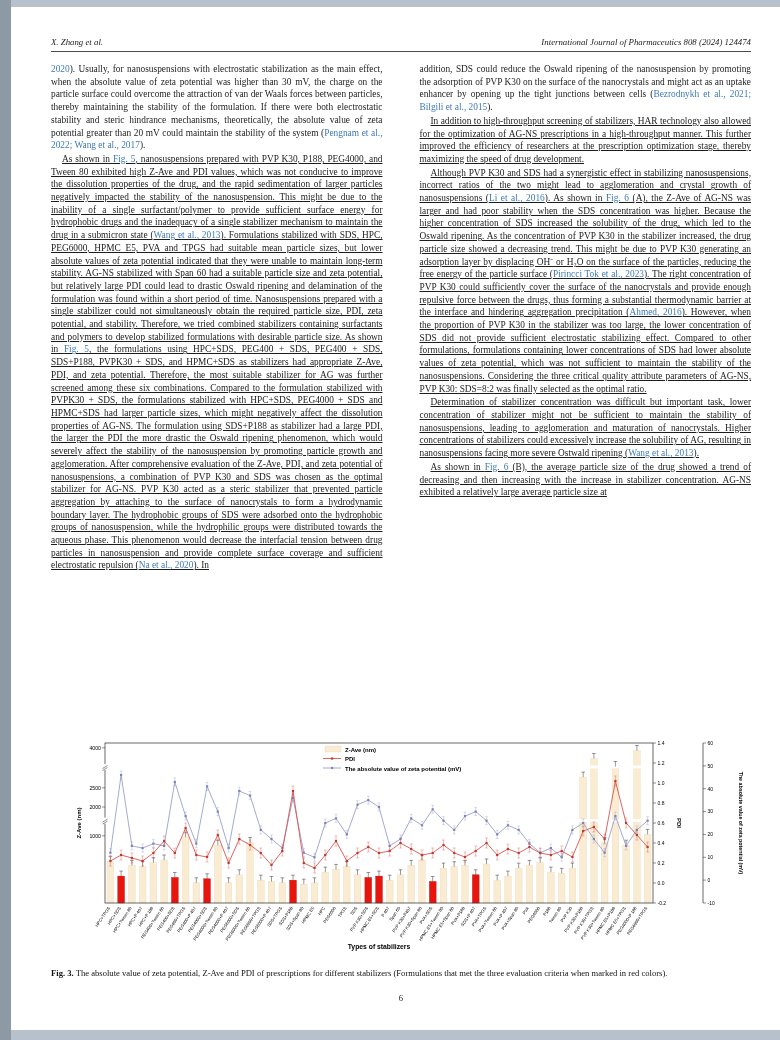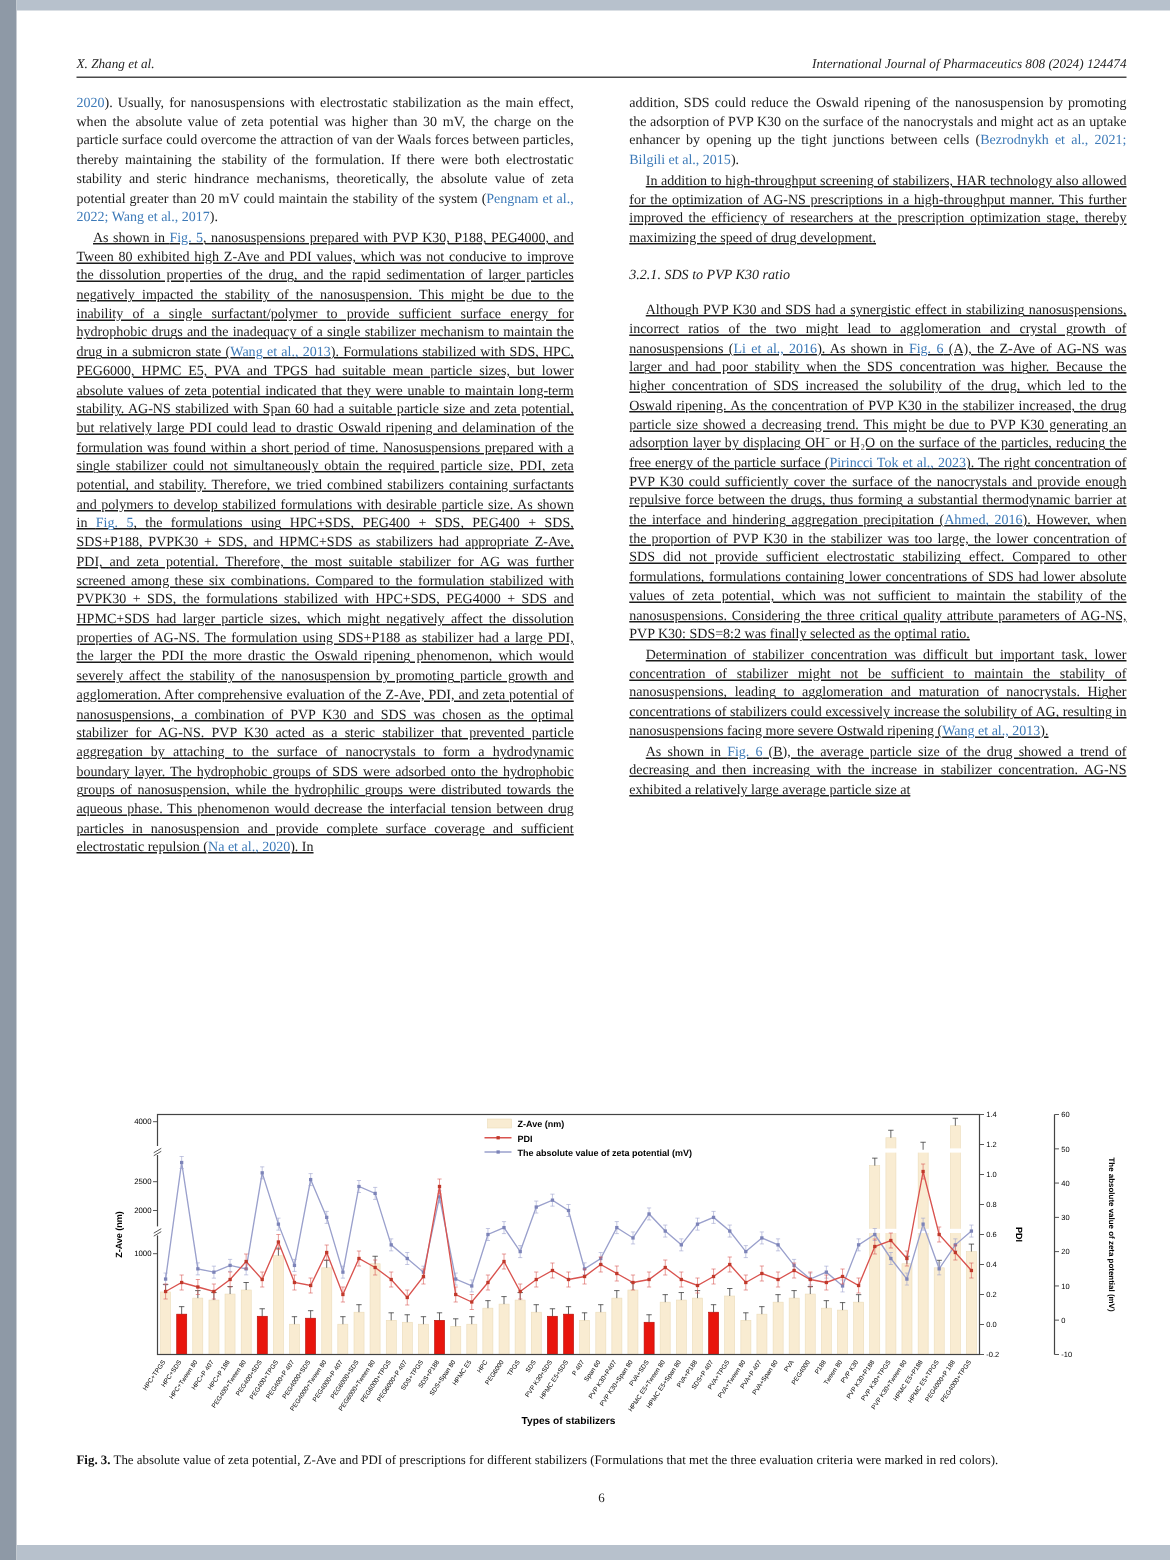--- a/index.html
+++ b/index.html
@@ -35,21 +35,20 @@
     </div>
     <hr class="rule">
     <div class="cols">
       <div class="col">
           <div class="para"><span class="cite">2020</span><span>). Usually, for nanosuspensions with electrostatic stabilization as the main effect, when the absolute value of zeta potential was higher than 30 mV, the charge on the particle surface could overcome the attraction of van der Waals forces between particles, thereby maintaining the stability of the formulation. If there were both electrostatic stability and steric hindrance mechanisms, theoretically, the absolute value of zeta potential greater than 20 mV could maintain the stability of the system (</span><span class="cite">Pengnam et al., 2022; Wang et al., 2017</span><span>).</span></div>
           <div class="para ind"><span>As shown in </span><span class="cite">Fig. 5</span><span>, nanosuspensions prepared with PVP K30, P188, PEG4000, and Tween 80 exhibited high Z-Ave and PDI values, which was not conducive to improve the dissolution properties of the drug, and the rapid sedimentation of larger particles negatively impacted the stability of the nanosuspension. This might be due to the inability of a single surfactant/polymer to provide sufficient surface energy for hydrophobic drugs and the inadequacy of a single stabilizer mechanism to maintain the drug in a submicron state (</span><span class="cite">Wang et al., 2013</span><span>). Formulations stabilized with SDS, HPC, PEG6000, HPMC E5, PVA and TPGS had suitable mean particle sizes, but lower absolute values of zeta potential indicated that they were unable to maintain long-term stability. AG-NS stabilized with Span 60 had a suitable particle size and zeta potential, but relatively large PDI could lead to drastic Oswald ripening and delamination of the formulation was found within a short period of time. Nanosuspensions prepared with a single stabilizer could not simultaneously obtain the required particle size, PDI, zeta potential, and stability. Therefore, we tried combined stabilizers containing surfactants and polymers to develop stabilized formulations with desirable particle size. As shown in </span><span class="cite">Fig. 5</span><span>, the formulations using HPC+SDS, PEG400 + SDS, PEG400 + SDS, SDS+P188, PVPK30 + SDS, and HPMC+SDS as stabilizers had appropriate Z-Ave, PDI, and zeta potential. Therefore, the most suitable stabilizer for AG was further screened among these six combinations. Compared to the formulation stabilized with PVPK30 + SDS, the formulations stabilized with HPC+SDS, PEG4000 + SDS and HPMC+SDS had larger particle sizes, which might negatively affect the dissolution properties of AG-NS. The formulation using SDS+P188 as stabilizer had a large PDI, the larger the PDI the more drastic the Oswald ripening phenomenon, which would severely affect the stability of the nanosuspension by promoting particle growth and agglomeration. After comprehensive evaluation of the Z-Ave, PDI, and zeta potential of nanosuspensions, a combination of PVP K30 and SDS was chosen as the optimal stabilizer for AG-NS. PVP K30 acted as a steric stabilizer that prevented particle aggregation by attaching to the surface of nanocrystals to form a hydrodynamic boundary layer. The hydrophobic groups of SDS were adsorbed onto the hydrophobic groups of nanosuspension, while the hydrophilic groups were distributed towards the aqueous phase. This phenomenon would decrease the interfacial tension between drug particles in nanosuspension and provide complete surface coverage and sufficient electrostatic repulsion (</span><span class="cite">Na et al., 2020</span><span>). In</span></div>
         </div>
       <div class="col">
           <div class="para"><span>addition, SDS could reduce the Oswald ripening of the nanosuspension by promoting the adsorption of PVP K30 on the surface of the nanocrystals and might act as an uptake enhancer by opening up the tight junctions between cells (</span><span class="cite">Bezrodnykh et al., 2021; Bilgili et al., 2015</span><span>).</span></div>
           <div class="para ind"><span>In addition to high-throughput screening of stabilizers, HAR technology also allowed for the optimization of AG-NS prescriptions in a high-throughput manner. This further improved the efficiency of researchers at the prescription optimization stage, thereby maximizing the speed of drug development.</span></div>
-          <div class="heading">3.2.1. SDS to PVP K30 ratio</div>
           <div class="para ind"><span>Although PVP K30 and SDS had a synergistic effect in stabilizing nanosuspensions, incorrect ratios of the two might lead to agglomeration and crystal growth of nanosuspensions (</span><span class="cite">Li et al., 2016</span><span>). As shown in </span><span class="cite">Fig. 6</span><span> (A), the Z-Ave of AG-NS was larger and had poor stability when the SDS concentration was higher. Because the higher concentration of SDS increased the solubility of the drug, which led to the Oswald ripening. As the concentration of PVP K30 in the stabilizer increased, the drug particle size showed a decreasing trend. This might be due to PVP K30 generating an adsorption layer by displacing OH⁻ or H₂O on the surface of the particles, reducing the free energy of the particle surface (</span><span class="cite">Pirincci Tok et al., 2023</span><span>). The right concentration of PVP K30 could sufficiently cover the surface of the nanocrystals and provide enough repulsive force between the drugs, thus forming a substantial thermodynamic barrier at the interface and hindering aggregation precipitation (</span><span class="cite">Ahmed, 2016</span><span>). However, when the proportion of PVP K30 in the stabilizer was too large, the lower concentration of SDS did not provide sufficient electrostatic stabilizing effect. Compared to other formulations, formulations containing lower concentrations of SDS had lower absolute values of zeta potential, which was not sufficient to maintain the stability of the nanosuspensions. Considering the three critical quality attribute parameters of AG-NS, PVP K30: SDS=8:2 was finally selected as the optimal ratio.</span></div>
           <div class="para ind"><span>Determination of stabilizer concentration was difficult but important task, lower concentration of stabilizer might not be sufficient to maintain the stability of nanosuspensions, leading to agglomeration and maturation of nanocrystals. Higher concentrations of stabilizers could excessively increase the solubility of AG, resulting in nanosuspensions facing more severe Ostwald ripening (</span><span class="cite">Wang et al., 2013</span><span>).</span></div>
           <div class="para ind"><span>As shown in </span><span class="cite">Fig. 6</span><span> (B), the average particle size of the drug showed a trend of decreasing and then increasing with the increase in stabilizer concentration. AG-NS exhibited a relatively large average particle size at</span></div>
         </div>
     </div>
     <figure>
       <svg class="chart-svg" width="700" height="222" viewBox="0 0 700 222">
           <rect x="44.0" y="124.3" width="6.7" height="41.7" fill="#f9ecd2" stroke="#ecdcba" stroke-width="0.4"></rect>
           <rect x="54.8" y="139.1" width="6.7" height="26.9" fill="#e8150d" stroke="#b30d08" stroke-width="0.4"></rect>
           <rect x="65.5" y="128.4" width="6.7" height="37.6" fill="#f9ecd2" stroke="#ecdcba" stroke-width="0.4"></rect>
@@ -467,18 +466,18 @@
           <text x="316" y="212" text-anchor="middle" font-size="6.8" font-weight="bold">Types of stabilizers</text>
           <rect x="262" y="9" width="16" height="6" fill="#f9ecd2" stroke="#ecdcba" stroke-width="0.4"></rect>
           <text x="282" y="14.5" font-size="6" font-weight="bold">Z-Ave (nm)</text>
           <line x1="260" y1="21.5" x2="278" y2="21.5" stroke="#d9534f" stroke-width="0.9"></line>
           <rect x="268" y="20.4" width="2.2" height="2.2" fill="#c0392b"></rect>
           <text x="282" y="24" font-size="6" font-weight="bold">PDI</text>
           <line x1="260" y1="31" x2="278" y2="31" stroke="#9aa0cc" stroke-width="0.9"></line>
           <rect x="268" y="29.9" width="2.2" height="2.2" fill="#7d84b8"></rect>
           <text x="282" y="33.5" font-size="6" font-weight="bold">The absolute value of zeta potential (mV)</text>
         </svg>
-      <div class="caption"><span class="capb">Fig. 3.</span><span> The absolute value of zeta potential, Z-Ave and PDI of prescriptions for different stabilizers (Formulations that met the three evaluation criteria were marked in red colors).</span></div>
+      <div class="caption"><span class="capb">Fig. 3.</span><span> The absolute value of zeta potential, Z-Ave and PDI of prescriptions for different stabilizers (Formulations that met the three evaluation criteria when marked in red colors).</span></div>
     </figure>
     <div class="pageno">6</div>
   </div>
   <div class="band-bottom"></div>
 </div>
 
 </body></html>

